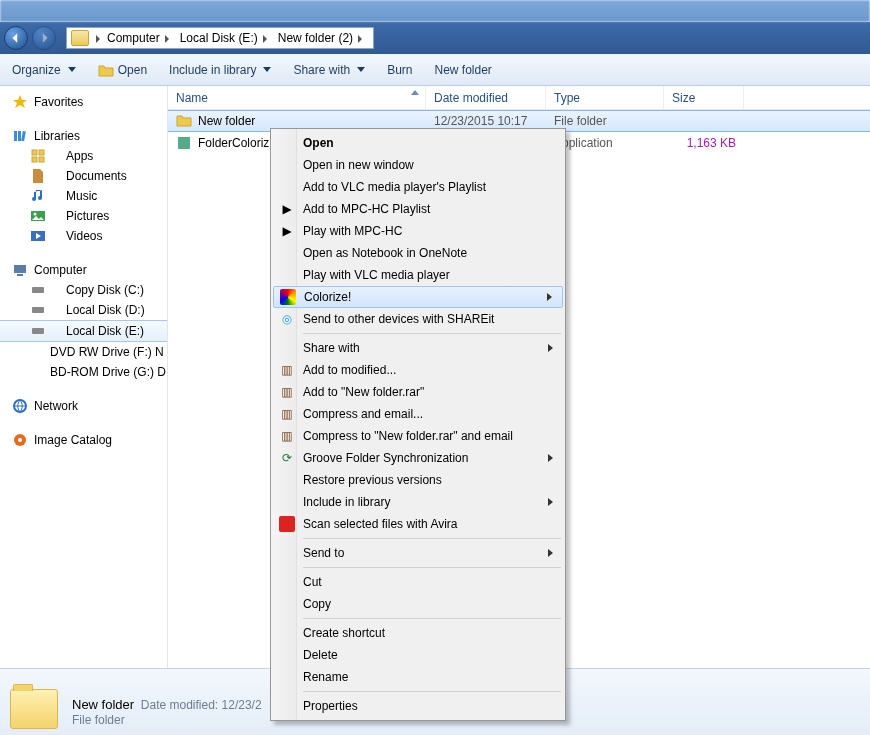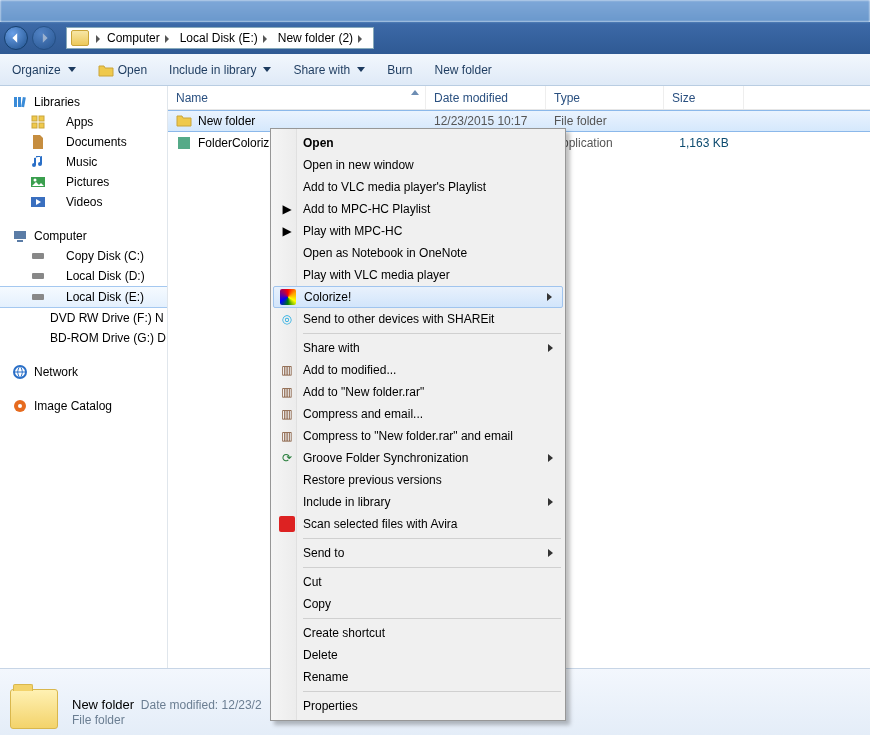--- a/index.html
+++ b/index.html
@@ -52,21 +52,21 @@
   .col.name { width: 258px; }
   .col.date { width: 120px; }
   .col.type { width: 118px; }
   .col.size { width: 80px; }
   .row { display: flex; height: 22px; align-items: center; }
   .row.sel { background: linear-gradient(#eaf3fe,#d5e8fc); border: 1px solid #8bb8ea; border-left: none; border-right: none; }
   .row .cell { padding: 0 8px; overflow: hidden; white-space: nowrap; text-overflow: ellipsis; }
   .row .cell.name { width: 258px; display: flex; align-items: center; gap: 6px; }
   .row .cell.date { width: 120px; color: #555; }
   .row .cell.type { width: 118px; color: #555; }
-  .row .cell.size { width: 80px; color: #0c4a6e; text-align: center; }
+  .row .cell.size { width: 80px; color: #a21caf; text-align: right; }
 
   
   .ctx { position: absolute; left: 270px; top: 128px; width: 296px; background: #f0f0f0; border: 1px solid #979797; box-shadow: 4px 4px 4px rgba(0,0,0,.25); z-index: 100; padding: 3px 2px; }
   .ctx-item { display: flex; align-items: center; height: 22px; padding: 0 28px 0 30px; position: relative; cursor: default; }
   .ctx-item.bold { font-weight: 600; }
   .ctx-item.hl { background: linear-gradient(#e8f1fc,#d2e5fb); border: 1px solid #a0c4ee; border-radius: 2px; }
   .ctx-item .subarrow { position: absolute; right: 10px; width: 0; height: 0; border-left: 5px solid #333; border-top: 4px solid transparent; border-bottom: 4px solid transparent; }
   .ctx .icoCol { position:absolute; left:6px; width:16px; height:16px; display:flex; align-items:center; justify-content:center; }
   .ctx-sep { height: 1px; background: #d0d0d0; margin: 3px 2px 3px 30px; }
   .ctx .iconbar { position:absolute; left:0; top:0; bottom:0; width:26px; background: linear-gradient(90deg,#f5f5f5,#ececec); border-right:1px solid #e0e0e0; }
@@ -148,20 +148,30 @@
   <span class="tb-item">
       <span>New folder</span>
     </span>
 </div>
 
 <div class="maingrid">
 
   <div class="navpane">
     <div class="navgroup">
       <div class="navhdr">
+        <span class="ico fav">
+            <svg viewBox="0 0 16 16">
+              <path d="M8 1l2 5h5l-4 3 2 5-5-3-5 3 2-5-4-3h5z"></path>
+            </svg>
+          </span>
+        <span>Favorites</span>
+      </div>
+    </div>
+    <div class="navgroup">
+      <div class="navhdr">
         <span class="ico lib">
             <svg viewBox="0 0 16 16">
               <rect x="2" y="3" width="3" height="10"></rect>
               <rect x="6" y="3" width="3" height="10"></rect>
               <rect x="10" y="3" width="3" height="10" transform="rotate(10 11 8)"></rect>
             </svg>
           </span>
         <span>Libraries</span>
       </div>
       <div class="navitem">

